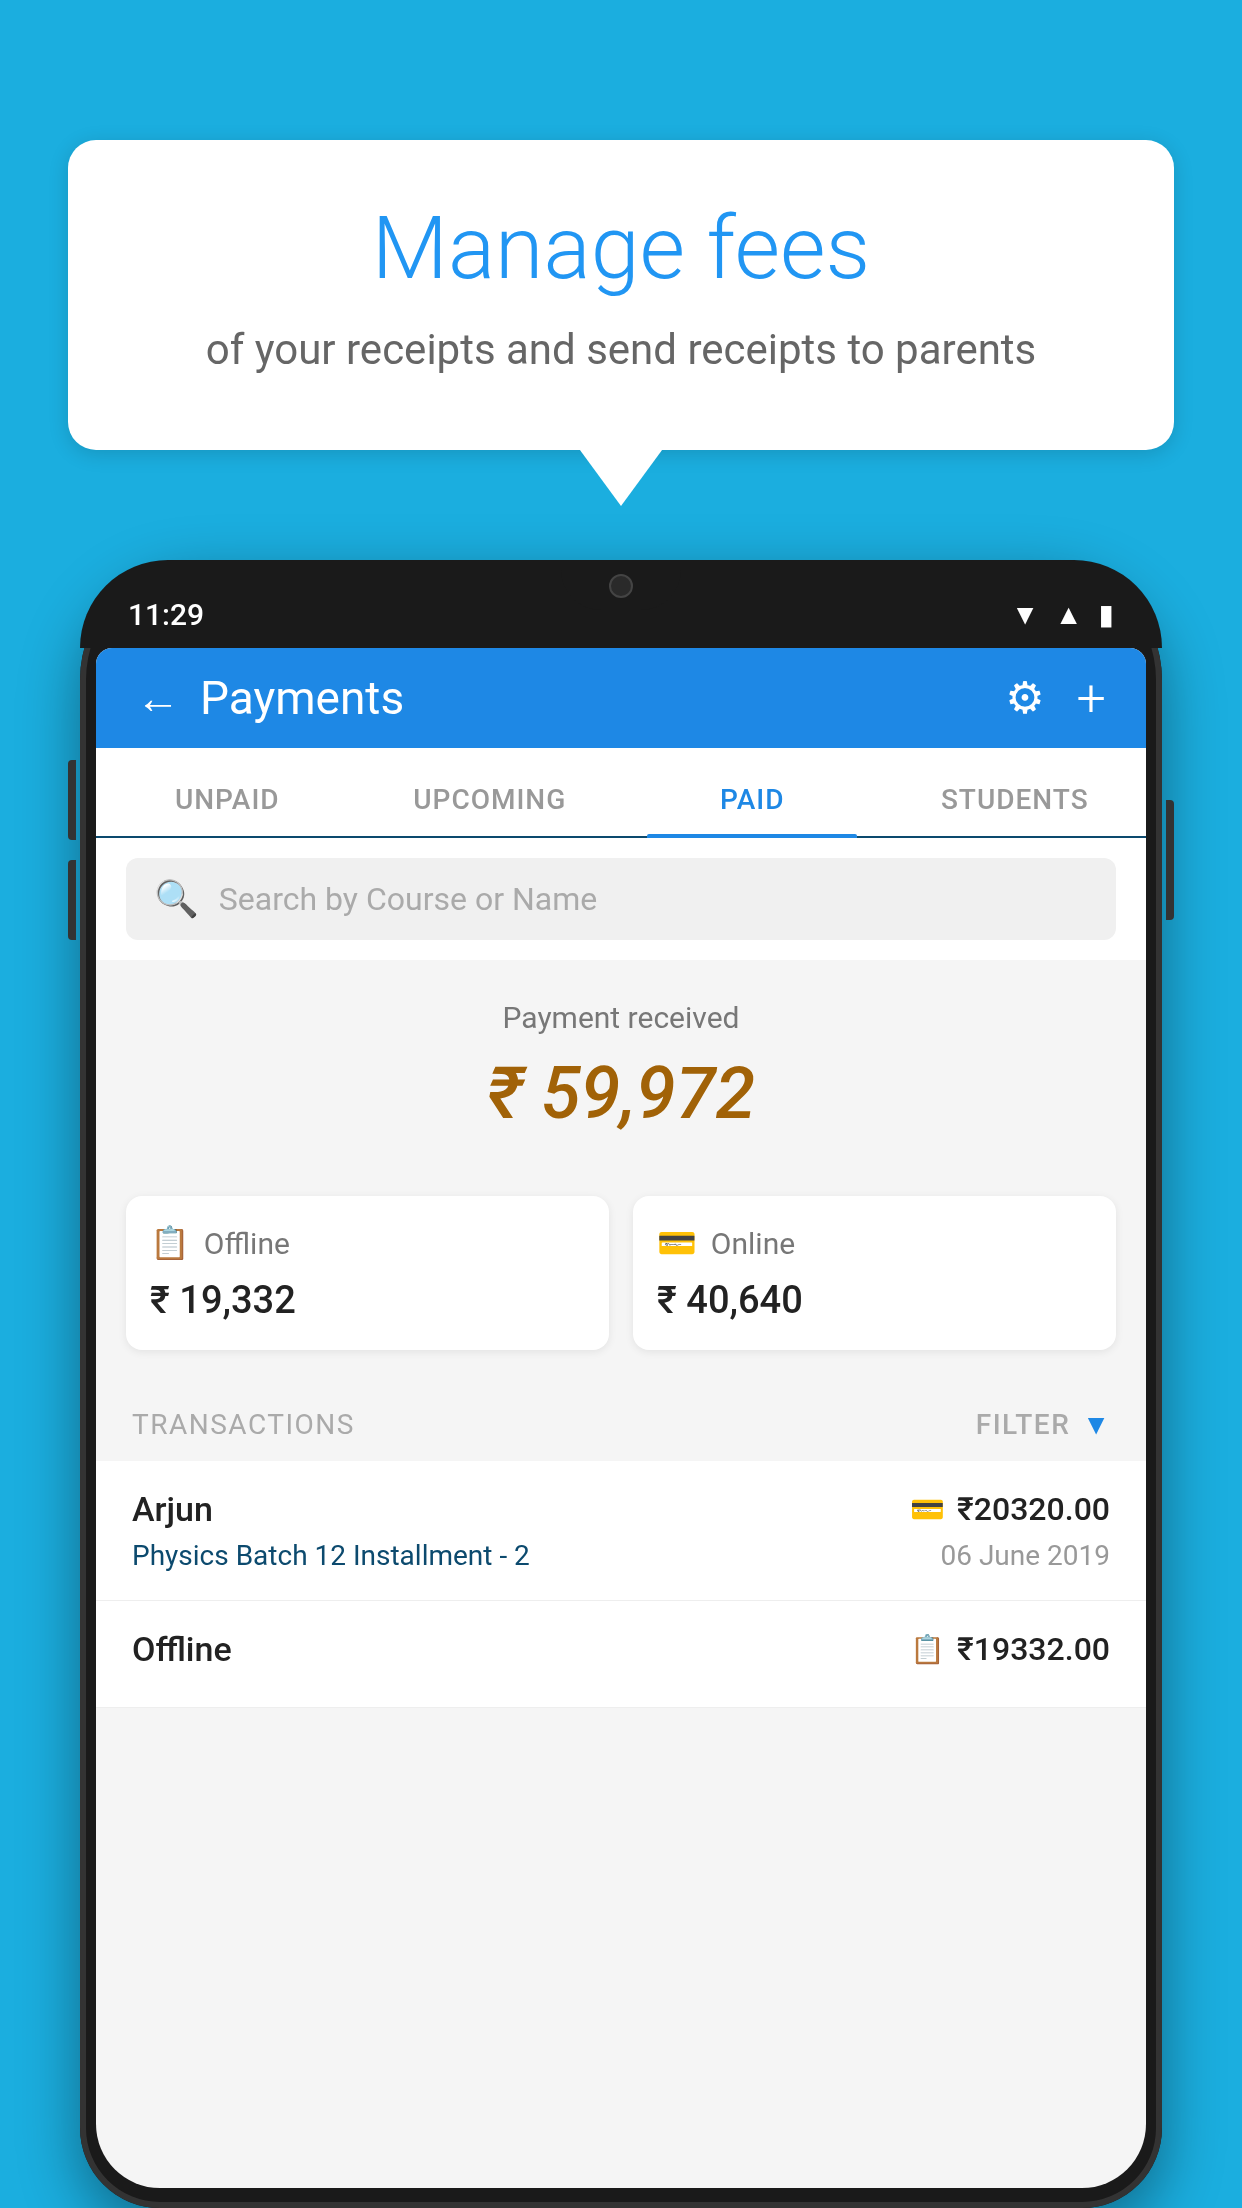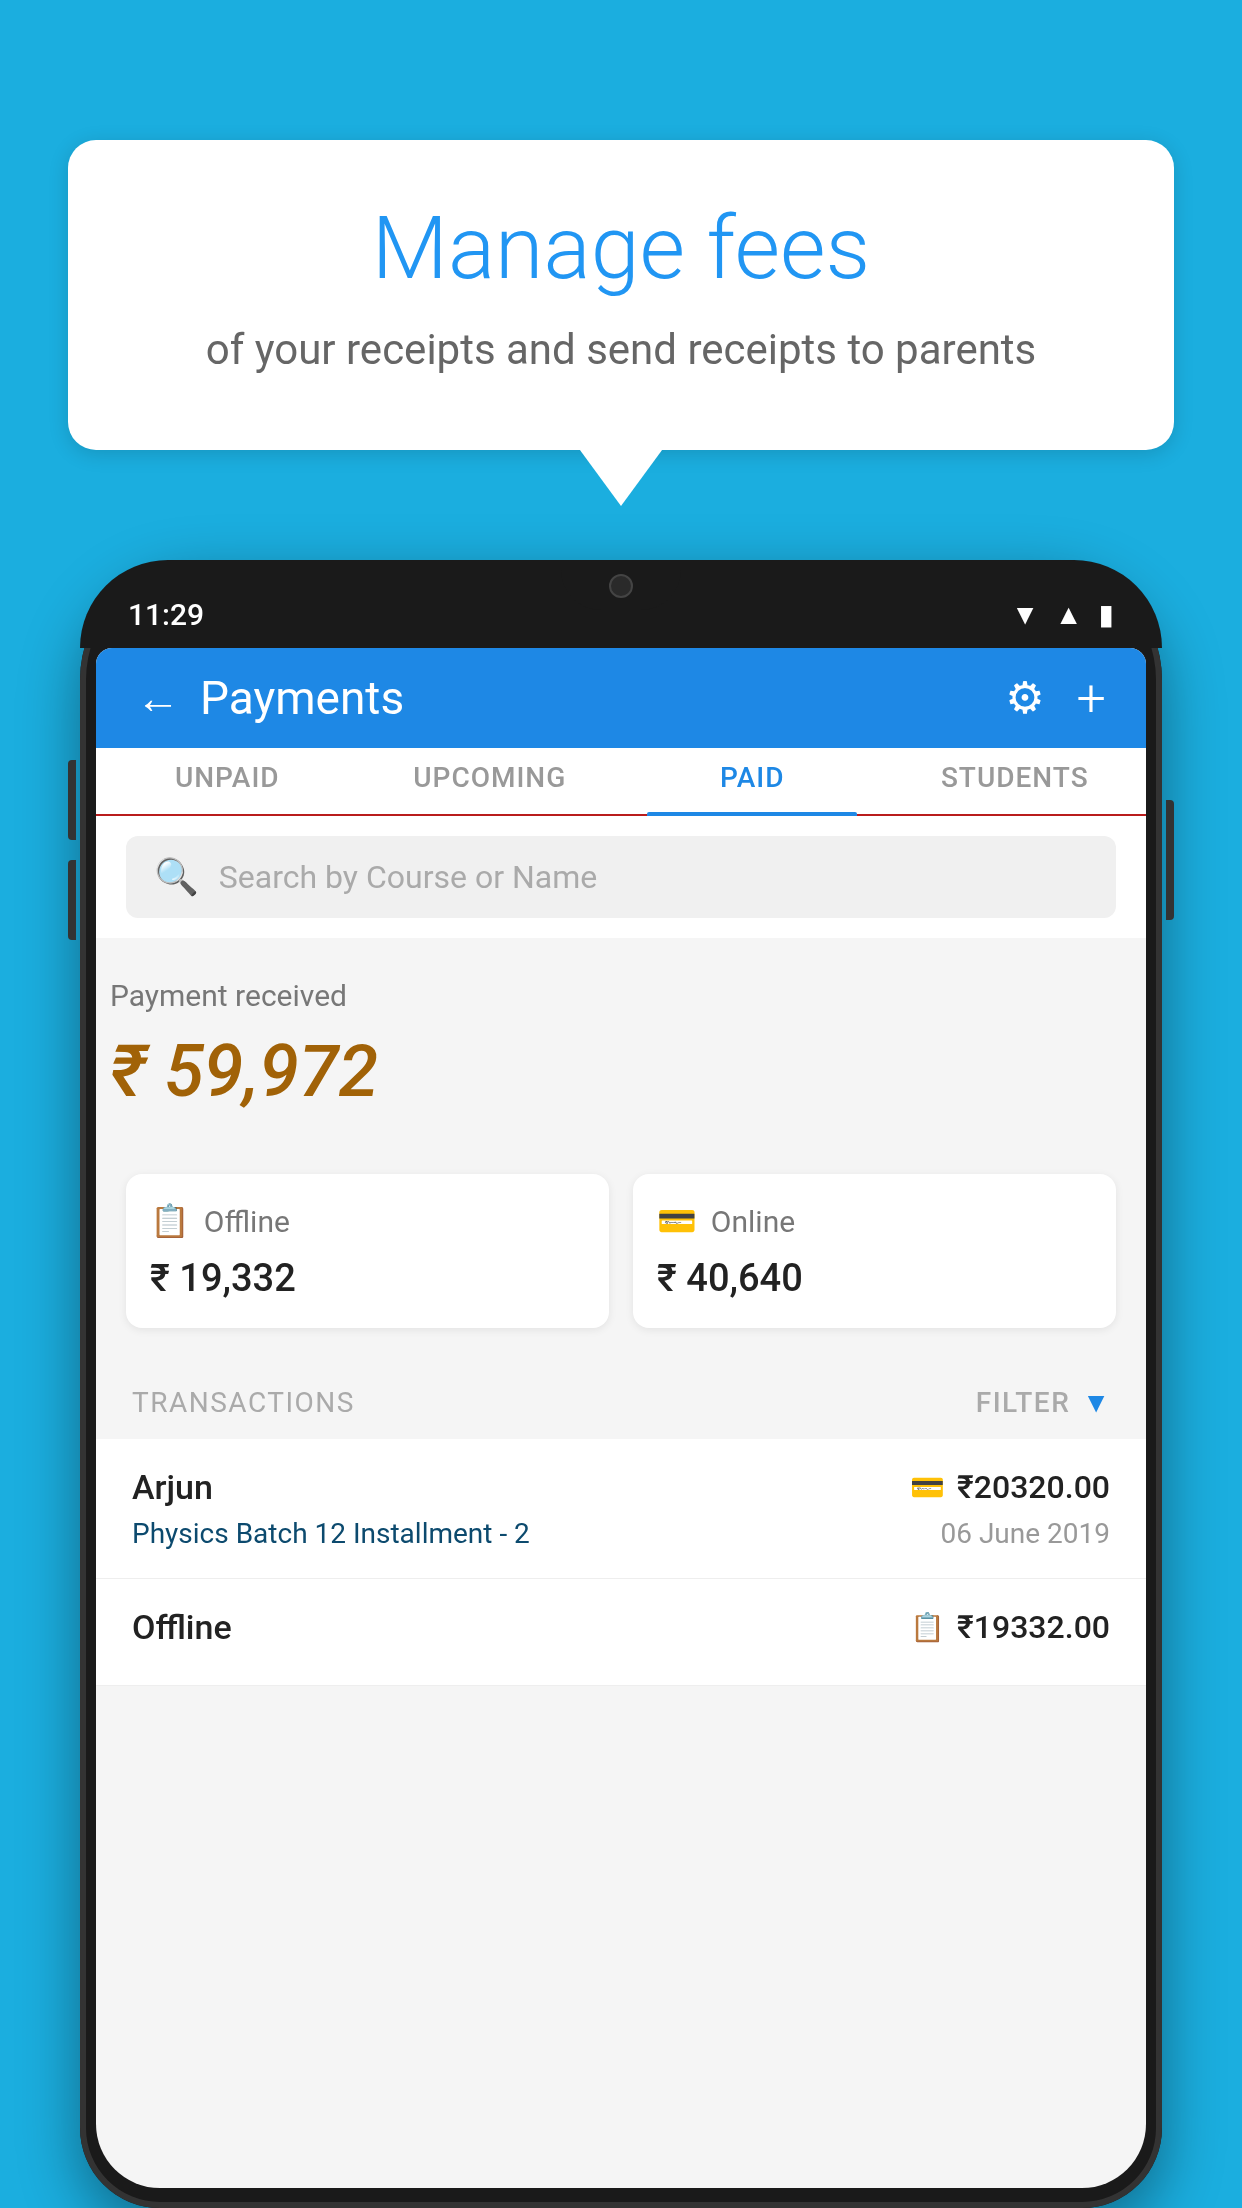--- a/index.html
+++ b/index.html
@@ -174,22 +174,22 @@
       color: white;
       font-size: 52px;
       font-weight: 300;
     }
 
     
     .tabs-bar {
       background: white;
       display: flex;
       align-items: flex-end;
-      border-bottom: 2px solid #b91c1c;
-      height: 68px;
+      border-bottom: 2px solid #0c4a6e;
+      height: 90px;
     }
 
     .tab {
       flex: 1;
       text-align: center;
       padding: 24px 0 20px;
       font-size: 28px;
       font-weight: 500;
       color: #999;
       letter-spacing: 1px;
@@ -233,21 +233,21 @@
 
     .search-placeholder {
       color: #aaa;
       font-size: 32px;
     }
 
     
     .payment-received {
       background: #f5f5f5;
       padding: 40px 14px 30px;
-      text-align: left;
+      text-align: center;
     }
 
     .payment-label {
       color: #777;
       font-size: 30px;
       margin-bottom: 16px;
     }
 
     .payment-amount {
       color: #a16207;

